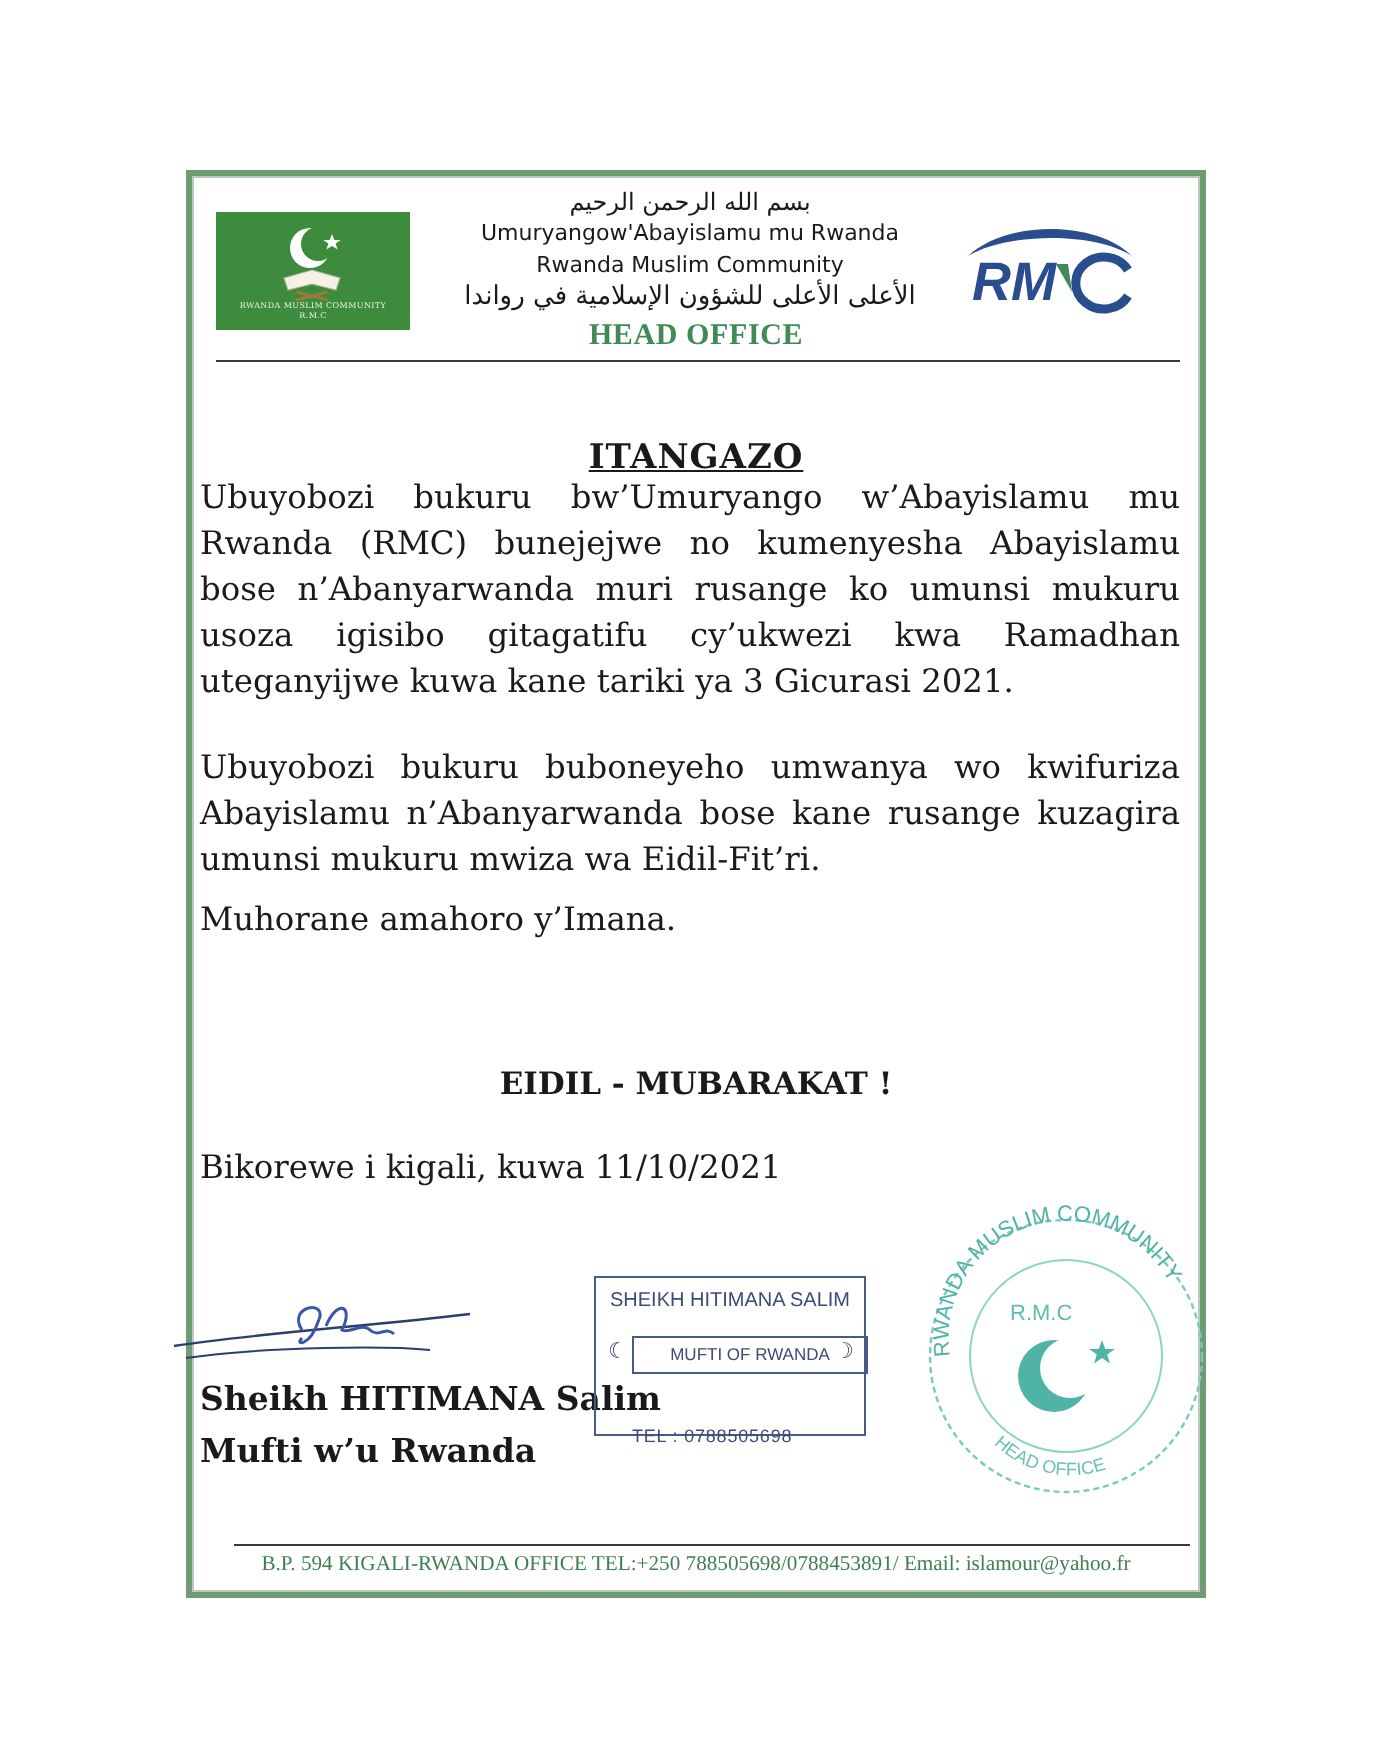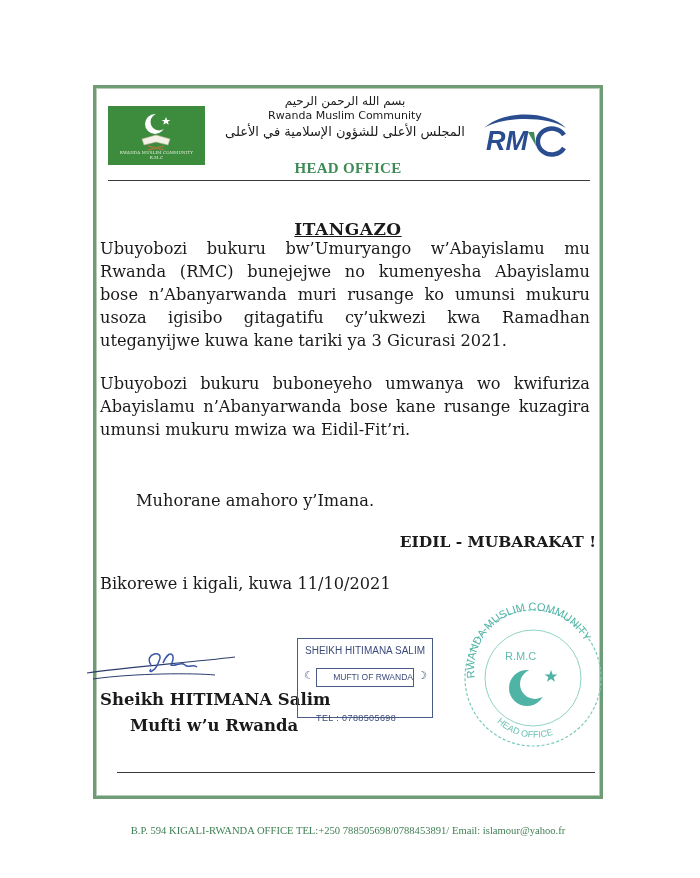--- a/index.html
+++ b/index.html
@@ -14,35 +14,35 @@
   .basmala { font-size:12px; line-height:14px; direction:rtl;text-align:center; }
   .org1 { font-size:11px; line-height:16px; margin-top:1px; }
   .org2 { font-size:11px; line-height:15px; }
   .arabic-name { font-size:13px; line-height:17px; direction:rtl; }
   .head-office { position:absolute; left:100px; width:496px; top:160px; text-align:center; font-family:"Liberation Serif", serif; font-weight:bold; color:#3f8a55; font-size:15px; letter-spacing:0.3px; }
   .header-rule { position:absolute; left:108px; top:180px; width:482px; height:1px; background:#3a3a3a; }
   .title { position:absolute; left:100px; width:496px; top:203px; text-align:center; font-weight:bold; font-size:17px; text-decoration:underline; letter-spacing:0.5px;margin-top:16px; }
   .para { position:absolute; left:100px; width:490px; font-size:16.2px; line-height:23px; text-align:justify; }
   .p1 { top:237px; }
   .p2 { top:372px; }
-  .p3 { top:489px;margin-left:36px; }
-  .greet { position:absolute; left:100px; width:496px; top:532px; text-align:right; font-weight:bold; font-size:15.5px; }
+  .p3 { top:448px; }
+  .greet { position:absolute; left:100px; width:496px; top:532px; text-align:center; font-weight:bold; font-size:15.5px; }
   .dateline { position:absolute; left:100px; top:574px; font-size:16.2px; }
   .signature { position:absolute; left:85px; top:643px; width:160px; height:50px; }
   .sig-name { position:absolute; left:100px; top:690px; font-size:16.5px; font-weight:bold; }
-  .sig-title { position:absolute; left:100px; top:716px; font-size:16.5px; font-weight:bold;margin-left:30px; }
+  .sig-title { position:absolute; left:100px; top:716px; font-size:16.5px; font-weight:bold; }
   .stamp { position:absolute; left:297px; top:638px; width:136px; height:80px; border:1.5px solid #4a5a86; box-sizing:border-box; color:#3d4b7a; font-family:"Liberation Sans", sans-serif; }
   .stamp-l1 { position:absolute; left:0; right:0; top:6px; text-align:center; font-size:10px; }
-  .stamp-box { position:absolute; left:18px; top:29px; width:98px; height:19px; border:1.2px solid #4a5a86; box-sizing:border-box; text-align:right; font-size:8.5px; line-height:17px; }
+  .stamp-box { position:absolute; left:18px; top:29px; width:118px; height:19px; border:1.2px solid #4a5a86; box-sizing:border-box; text-align:center; font-size:8.5px; line-height:17px; }
   .stamp-l3 { position:absolute; left:18px; top:74px; font-size:9px; letter-spacing:0.4px; }
   .stamp-crescent-l { position:absolute; left:6px; top:30px; font-size:11px; }
   .stamp-crescent-r { position:absolute; right:5px; top:30px; font-size:11px; }
   .seal { position:absolute; left:455px; top:600px; width:155px; height:150px; }
   .footer-rule { position:absolute; left:117px; top:772px; width:478px; height:1px; background:#3a3a3a; }
-  .footer { position:absolute; left:100px; width:496px; top:777px; text-align:center; font-family:"Liberation Serif", serif; font-size:10.6px; color:#3e7f52;margin-top:48px; }
+  .footer { position:absolute; left:100px; width:496px; top:777px; text-align:center; font-family:"Liberation Serif", serif; font-size:10.6px; color:#3e7f52; }
 </style>
 </head>
 <body>
 
 <div class="frame"></div>
 <div class="frame-inner"></div>
 
 <div class="logo-green">
   <svg width="97" height="59" viewBox="0 0 97 59">
     <circle cx="47" cy="18" r="10" fill="#ffffff"></circle>
@@ -52,22 +52,23 @@
     <path d="M40 40 L56 44 M56 40 L40 44" stroke="#9c7a3c" stroke-width="1.6"></path>
   </svg>
   <div class="logo-caption">
     <div>RWANDA MUSLIM COMMUNITY</div>
     <div>R.M.C</div>
   </div>
 </div>
 
 <div class="head-lines">
   <div class="basmala">بسم الله الرحمن الرحيم</div>
+  <div class="org1">Umuryangow'Abayislamu mu Rwanda</div>
   <div class="org2">Rwanda Muslim Community</div>
-  <div class="arabic-name">المجلس الأعلى للشؤون الإسلامية في الأعلى</div>
+  <div class="arabic-name">الأعلى الأعلى للشؤون الإسلامية في رواندا</div>
 </div>
 
 <svg class="rmc-logo" viewBox="0 0 92 50">
   <path d="M6 20 C 25 2, 70 2, 88 20 C 70 8, 26 8, 6 20 Z" fill="#2a4d8f"></path>
   <text x="8" y="42" font-family="Liberation Sans, sans-serif" font-style="italic" font-weight="bold" font-size="27" fill="#2a4d8f">RM</text>
   <path d="M86 27 A 14 13 0 1 0 86 40" fill="none" stroke="#2a4d8f" stroke-width="4.5"></path>
   <path d="M50 24 L56 24 L58 38 Z" fill="#3f8a55"></path>
 </svg>
 
 <div class="head-office">HEAD OFFICE</div>

